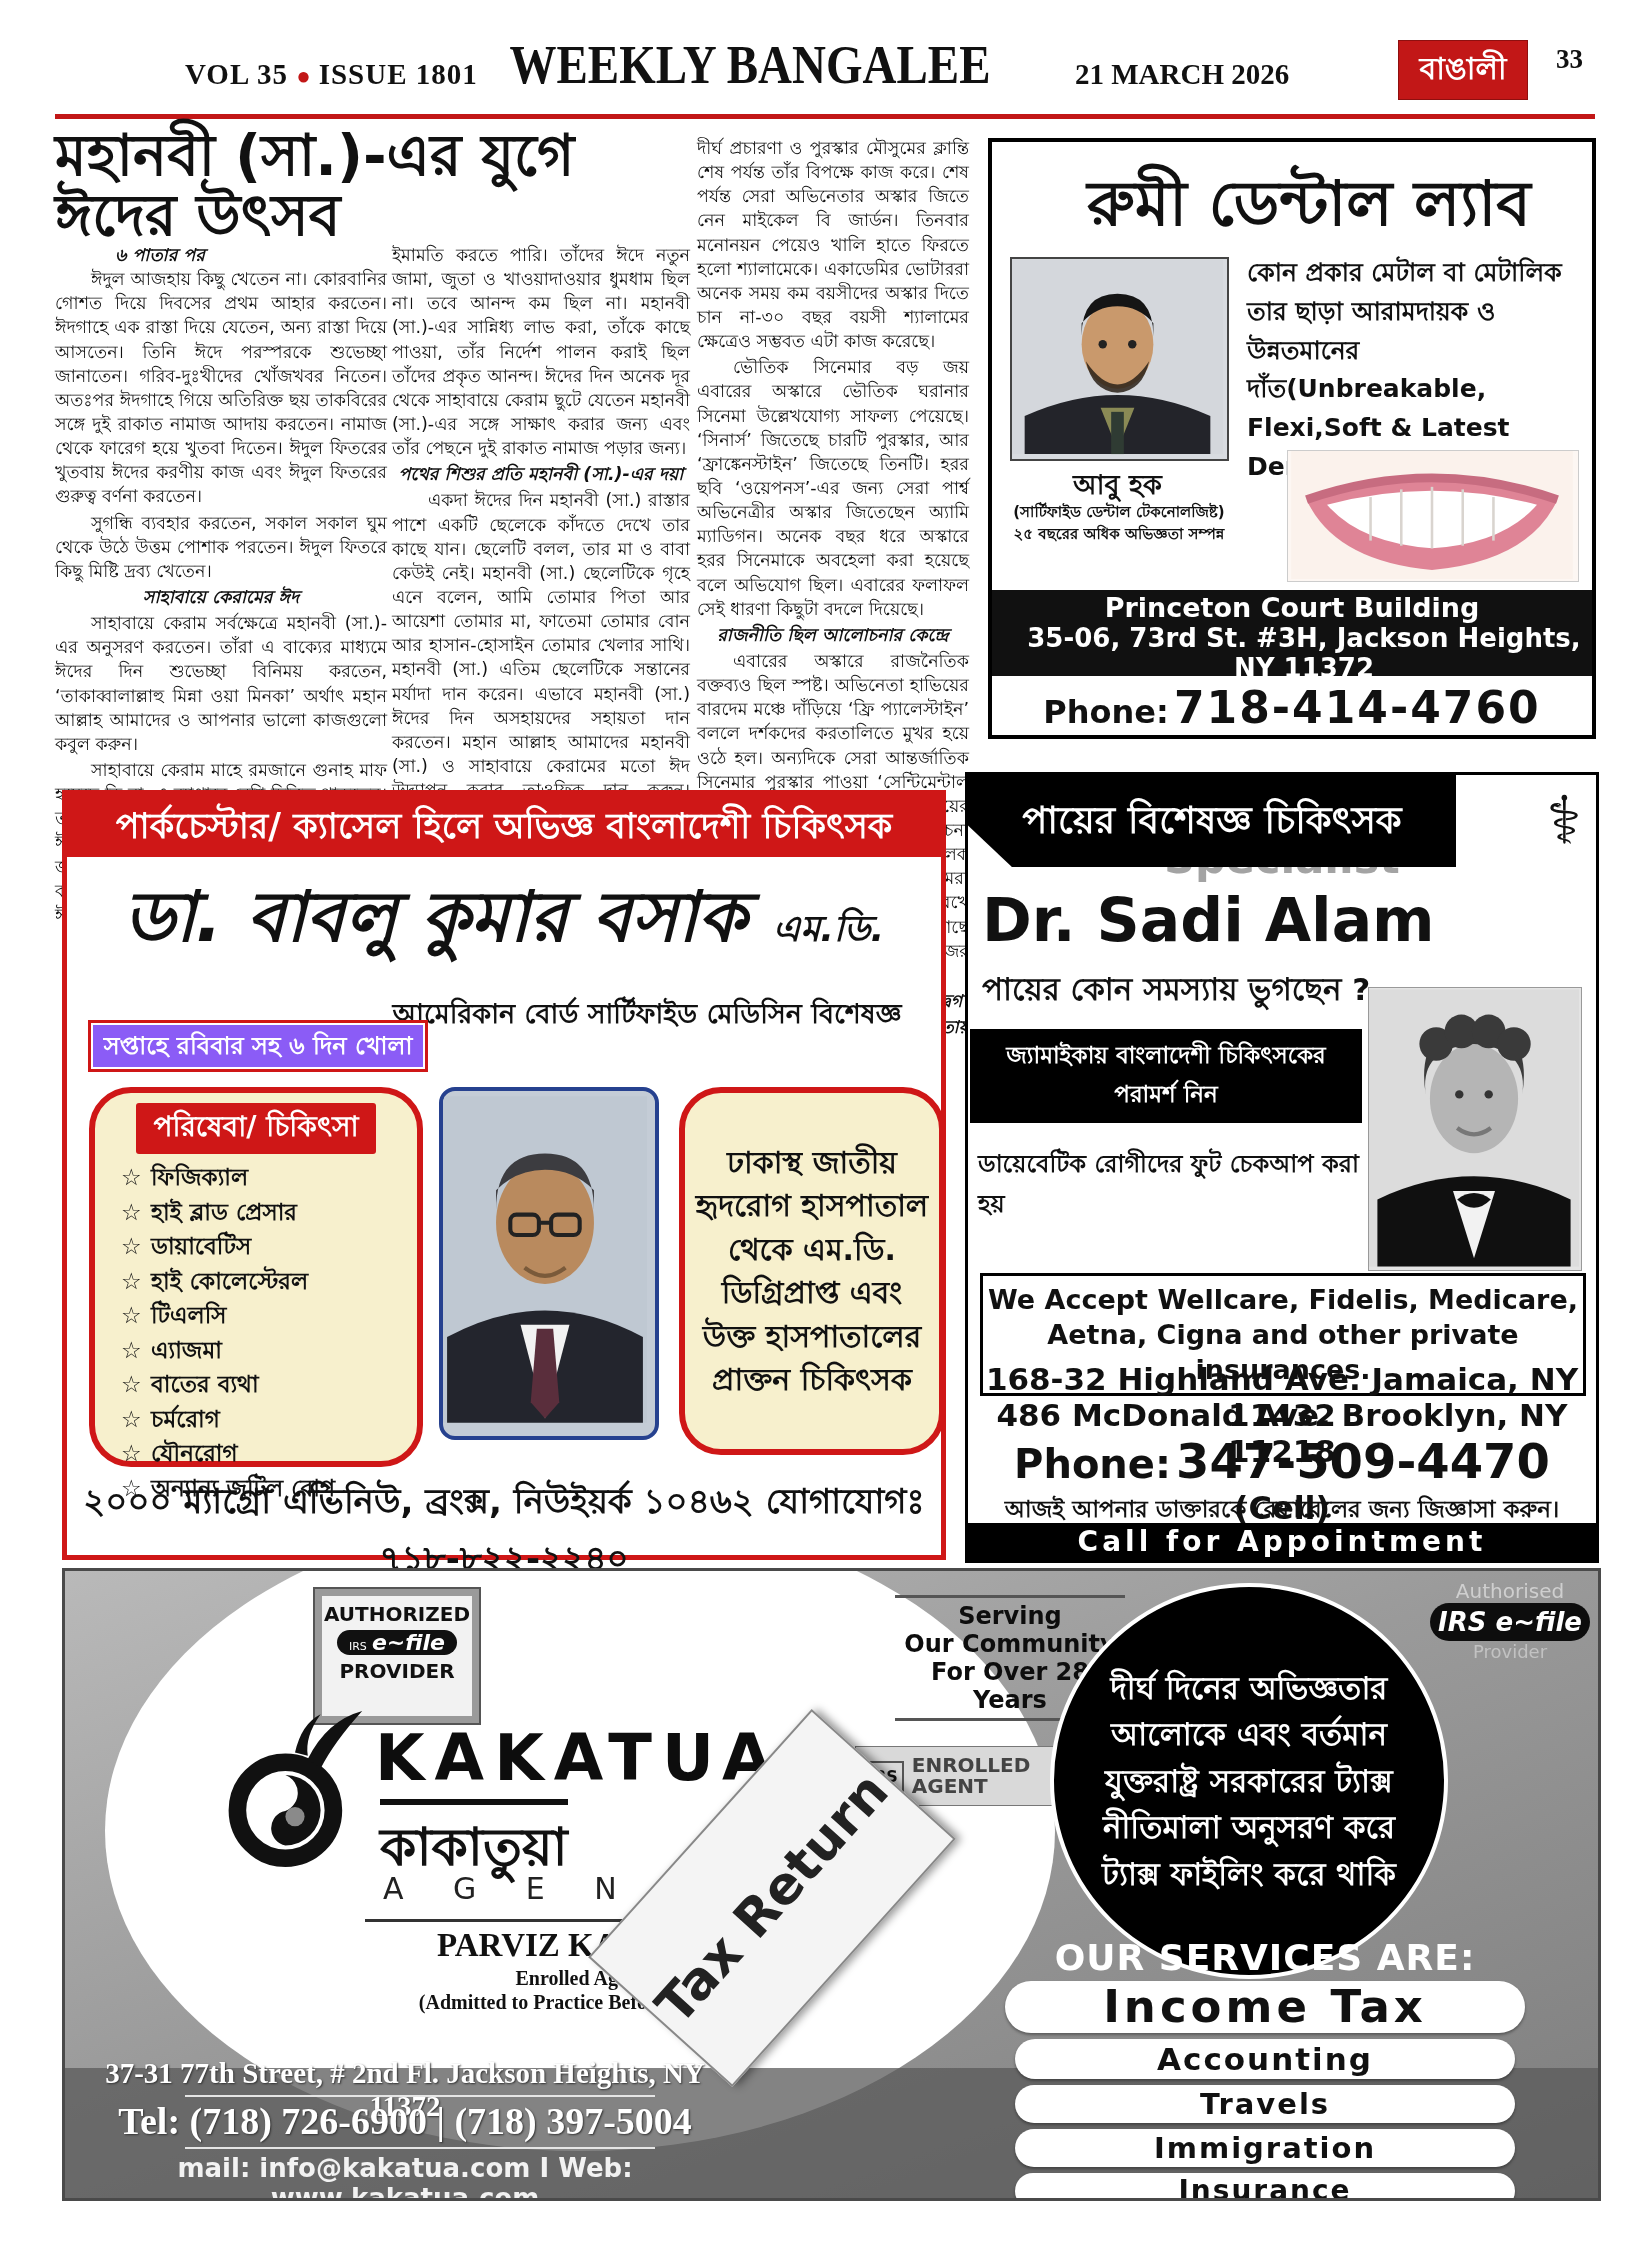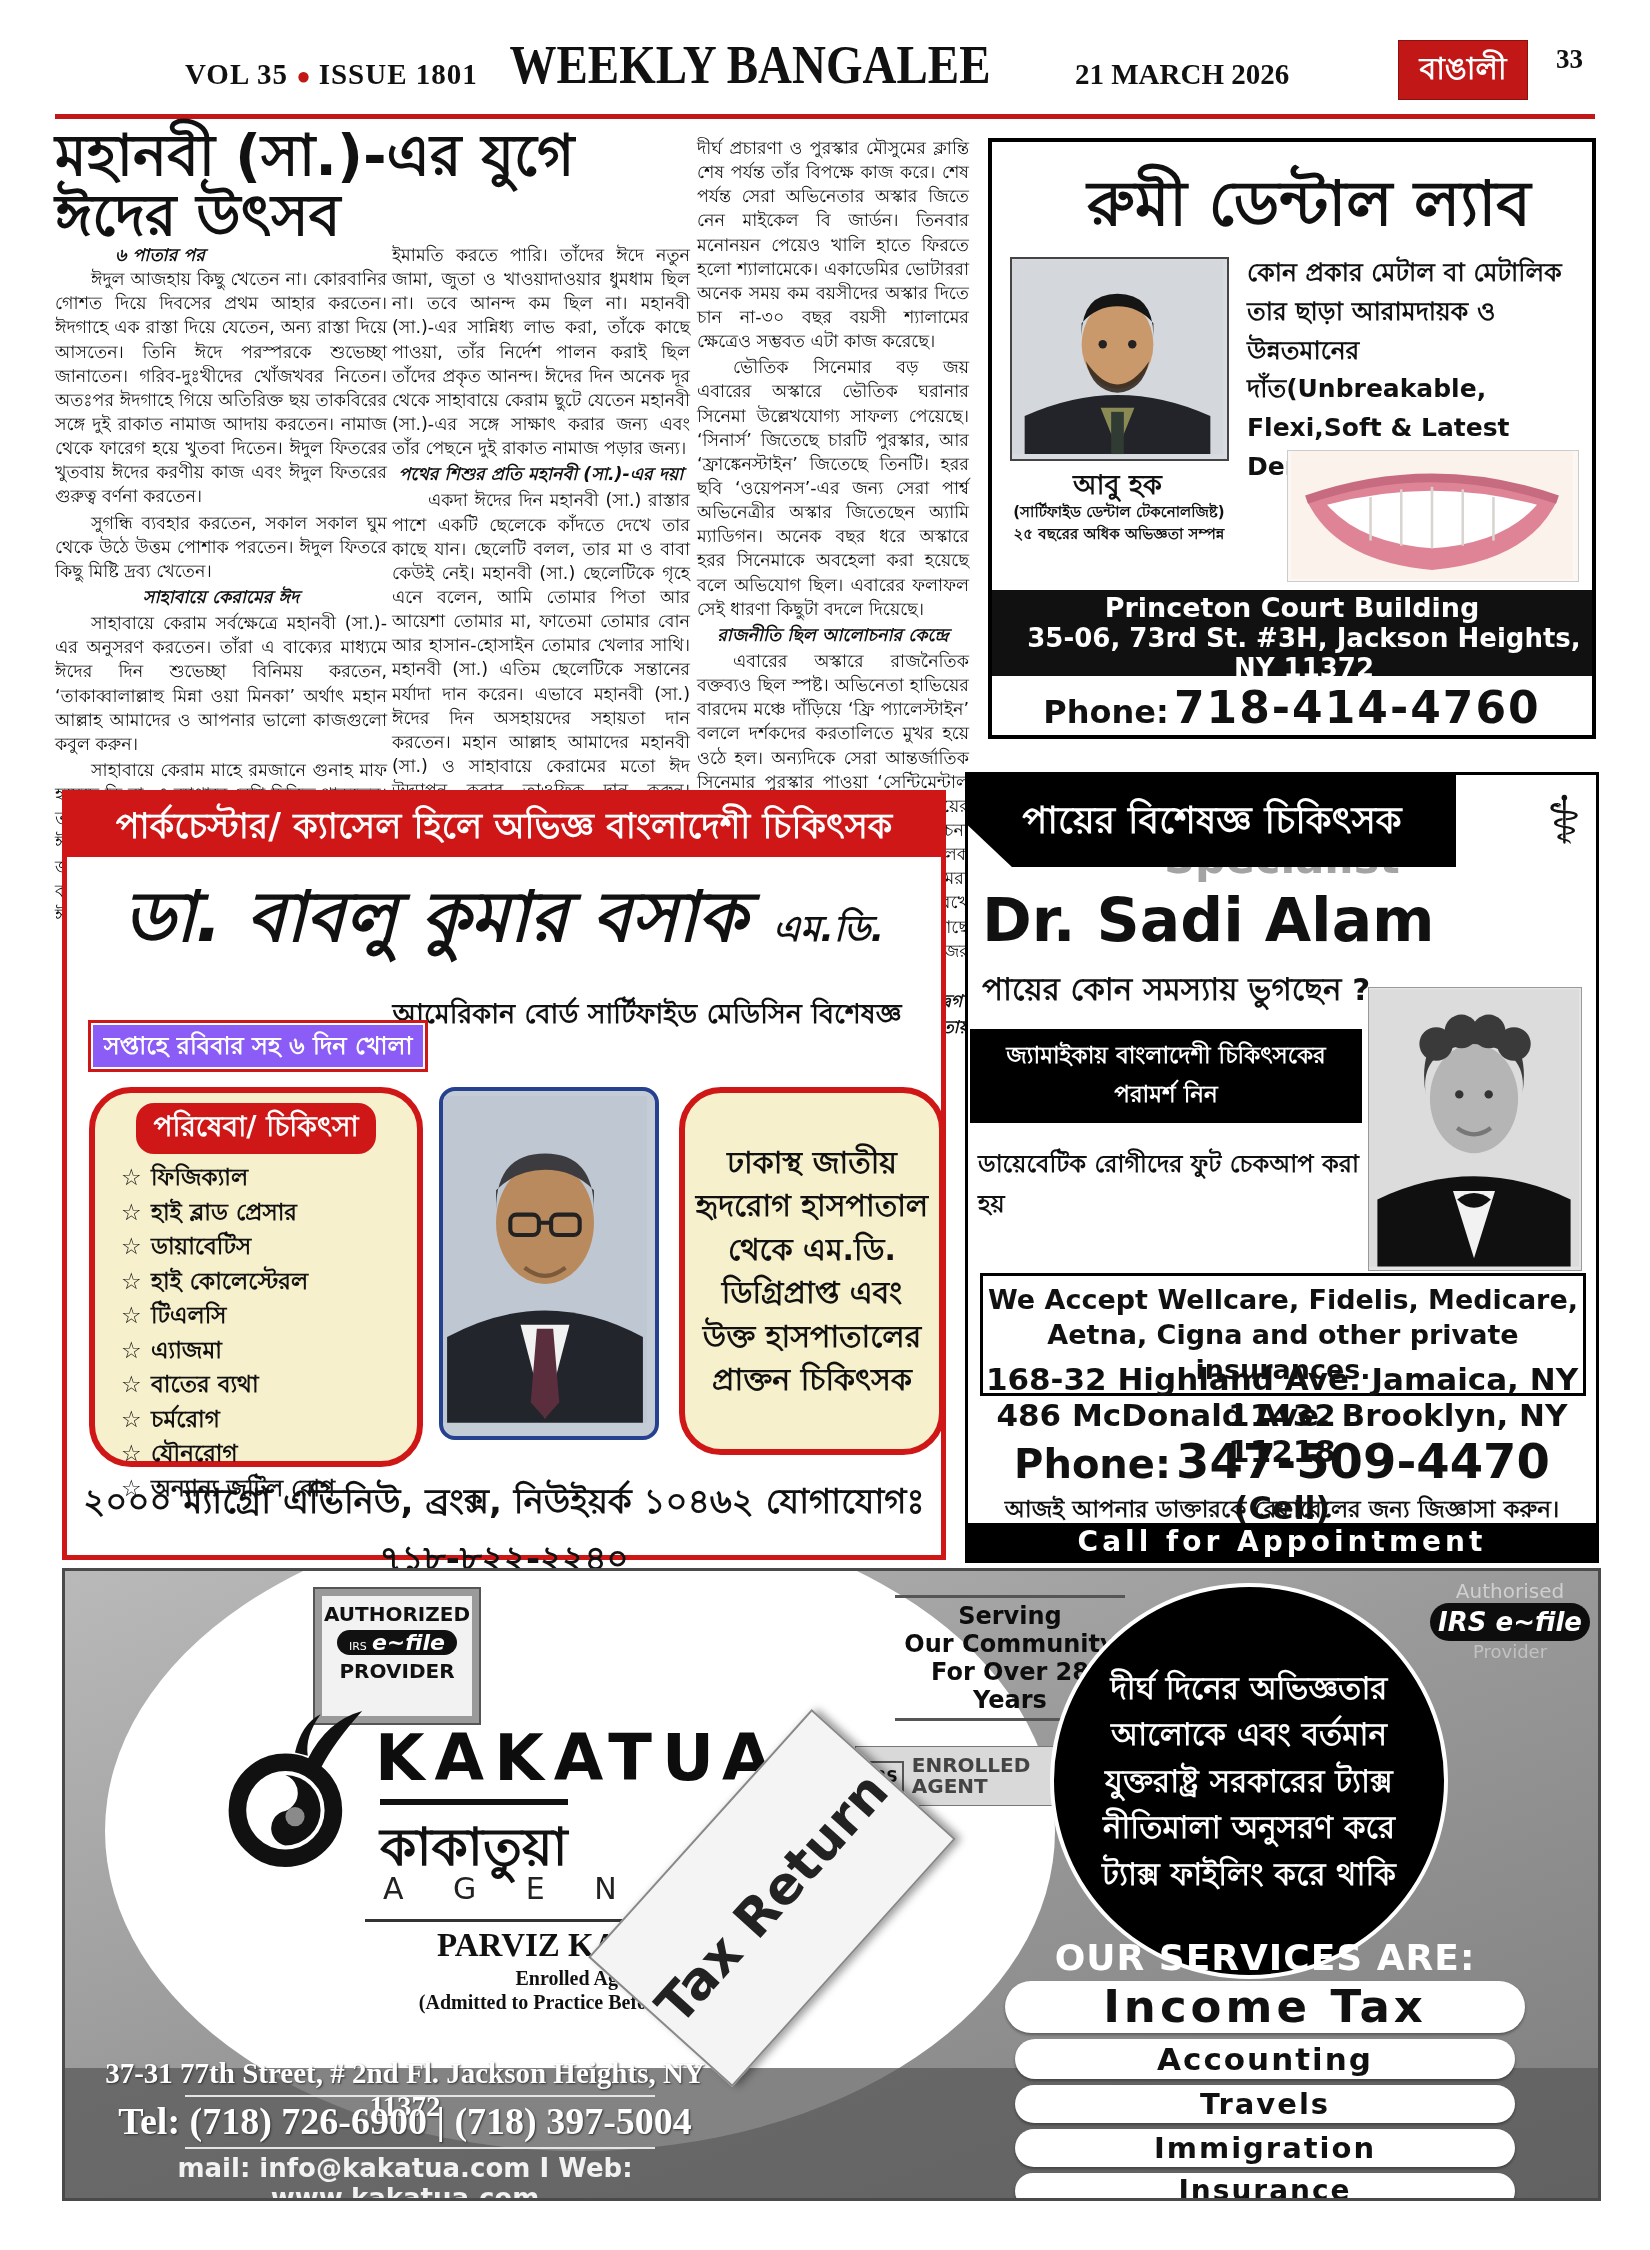--- a/index.html
+++ b/index.html
@@ -123,21 +123,21 @@
 
   <div class="abs adborder-red" style="left:62px;top:790px;width:874px;height:760px;background:#fff;">
     <div class="ctr b" style="background:#cf1717;color:#fff;height:62px;line-height:62px;font-size:35px;">পার্কচেস্টার/ ক্যাসেল হিলে অভিজ্ঞ বাংলাদেশী চিকিৎসক</div>
     <div style="display:flex;align-items:baseline;justify-content:center;gap:26px;margin-top:6px;font-style:italic;">
       <span class="b" style="font-size:70px;">ডা. বাবলু কুমার বসাক</span>
       <span class="b" style="font-size:36px;">এম.ডি.</span>
     </div>
     <div class="abs b" style="left:300px;top:198px;width:560px;font-size:27px;text-align:center;">আমেরিকান বোর্ড সার্টিফাইড মেডিসিন বিশেষজ্ঞ</div>
     <div class="abs ctr b" style="left:24px;top:228px;width:330px;height:42px;line-height:42px;background:#8b5cf6;color:#fff;font-size:24px;border:2px solid #fff;outline:3px solid #cf1717;">সপ্তাহে রবিবার সহ ৬ দিন খোলা</div>
     <div class="abs cream-box" style="left:22px;top:292px;width:322px;height:368px;">
-      <div class="ctr b" style="background:#cf1717;color:#fff;font-size:28px;width:240px;margin:10px auto 6px auto;border-radius:18px;padding:2px 0;">পরিষেবা/ চিকিৎসা</div>
+      <div class="ctr b" style="background:#cf1717;color:#fff;font-size:28px;width:240px;margin:10px auto 6px auto;border-radius:3px;padding:2px 0;">পরিষেবা/ চিকিৎসা</div>
       <div style="padding-left:26px;">
         <div class="svc"><span class="star">☆</span><span>ফিজিক্যাল</span></div>
         <div class="svc"><span class="star">☆</span><span>হাই ব্লাড প্রেসার</span></div>
         <div class="svc"><span class="star">☆</span><span>ডায়াবেটিস</span></div>
         <div class="svc"><span class="star">☆</span><span>হাই কোলেস্টেরল</span></div>
         <div class="svc"><span class="star">☆</span><span>টিএলসি</span></div>
         <div class="svc"><span class="star">☆</span><span>এ্যাজমা</span></div>
         <div class="svc"><span class="star">☆</span><span>বাতের ব্যথা</span></div>
         <div class="svc"><span class="star">☆</span><span>চর্মরোগ</span></div>
         <div class="svc"><span class="star">☆</span><span>যৌনরোগ</span></div>

